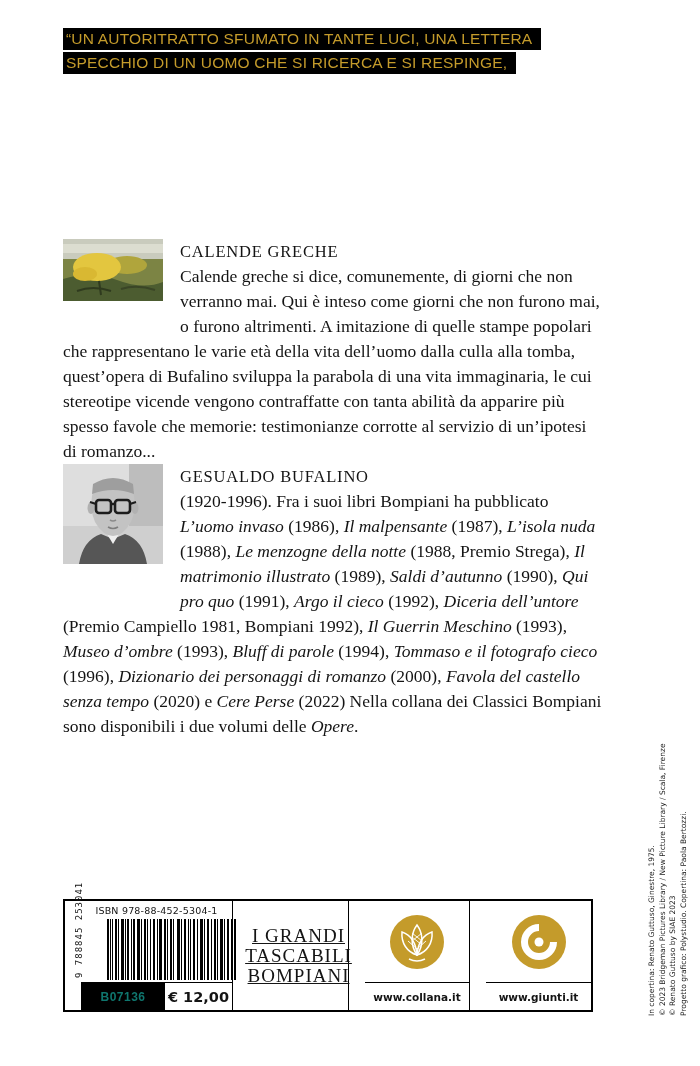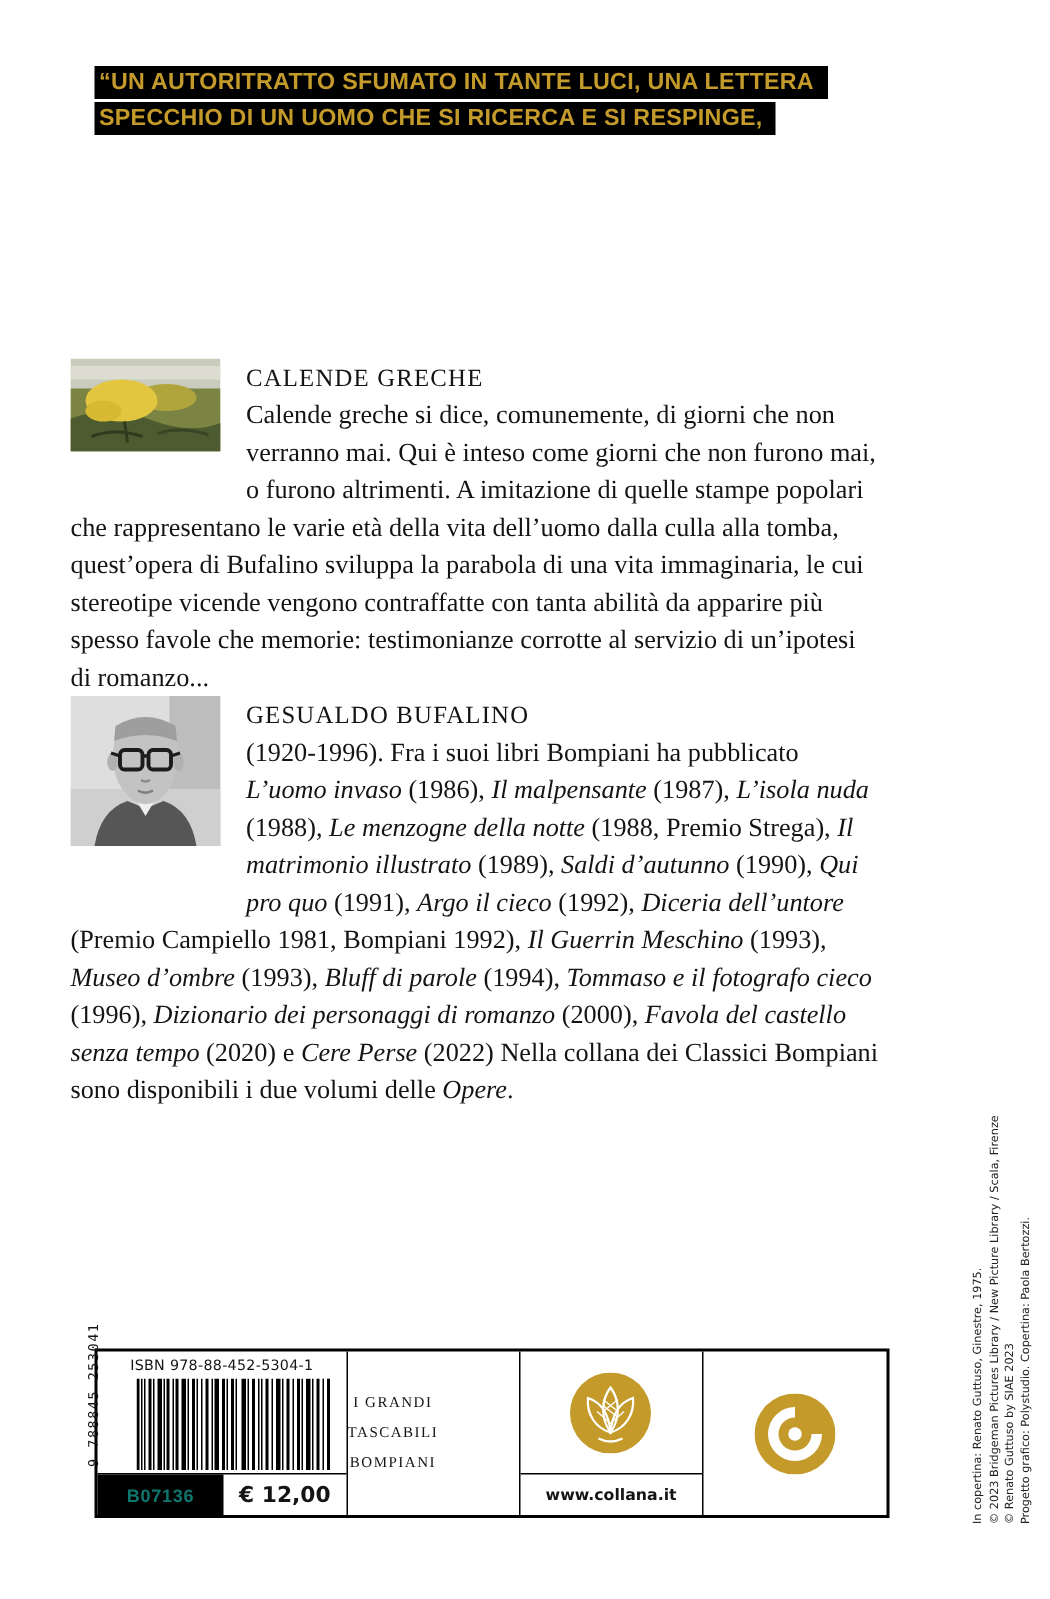--- a/index.html
+++ b/index.html
@@ -2,29 +2,29 @@
 <html style="--gold: #C49B2B; --black: #000000;"><head>
 <meta charset="utf-8">
 <style>
   html,body{margin:0;padding:0;background:#888;}
   .page{
     position:relative;width:700px;height:1066px;background:#ffffff;
     font-family:"Liberation Serif", serif;color:#141414;overflow:hidden;margin:0 auto;
   }
 
   
-  .quote{position:absolute;left:63px;top:44px;font-family:"Liberation Sans",sans-serif;font-weight:bold;}
+  .quote{position:absolute;left:63px;top:28px;font-family:"Liberation Sans",sans-serif;font-weight:normal;}
   .quote .qline{
     display:table;background:#000;color:var(--gold,#C49B2B);
     font-size:15.5px;line-height:17px;letter-spacing:.2px;
     padding:2px 9px 3px 3px;margin-bottom:2px;white-space:nowrap;
   }
 
   
-  .sections{position:absolute;left:47px;top:239px;width:540px;}
+  .sections{position:absolute;left:63px;top:239px;width:540px;}
   .section{font-size:17.5px;line-height:25px;}
   .sec1{min-height:222px;}
   .sec-heading{font-size:16.5px;letter-spacing:.8px;line-height:25px;font-weight:normal;}
   .section p{margin:0;}
   .thumb{float:left;margin-right:17px;display:block;}
   .thumb.painting{width:100px;height:62px;margin-bottom:38px;}
   .thumb.photo{width:100px;height:100px;margin-bottom:48px;}
   .italic{font-style:italic;}
 
   
@@ -34,36 +34,36 @@
     font-family:"DejaVu Sans",sans-serif;font-size:7.5px;line-height:10.5px;color:#222;
   }
   .credits div{white-space:nowrap;}
 
   
   .footer{
     position:absolute;left:63px;top:899px;width:530px;height:113px;
     border:2px solid #000;box-sizing:border-box;display:flex;
     font-family:"Liberation Sans",sans-serif;background:#fff;
   }
-  .fcol{box-sizing:border-box;height:100%;}
+  .fcol{box-sizing:border-box;height:100%;padding-left:16px;}
   .col-barcode{width:168px;border-right:1.5px solid #000;display:flex;flex-direction:column;}
   .isbn{font-family:"DejaVu Sans",sans-serif;font-size:9.5px;text-align:center;padding-top:4px;letter-spacing:.2px;}
   .barcode-wrap{flex:1;position:relative;padding:3px 8px 2px 26px;}
   .barcode-wrap svg{display:block;width:130px;height:100%;}
   .ean{
     position:absolute;left:3px;bottom:4px;transform:rotate(-90deg);transform-origin:0 100%;
     font-family:"DejaVu Sans Mono",monospace;font-size:9px;letter-spacing:1px;white-space:nowrap;
   }
   .code-row{height:27px;border-top:1.5px solid #000;display:flex;flex:none;}
   .code-black{background:#000;color:#0f766e;width:84px;display:flex;align-items:center;justify-content:center;
     font-size:12px;font-weight:bold;letter-spacing:.5px;}
   .price{flex:1;display:flex;align-items:center;justify-content:center;font-weight:bold;font-size:14.5px;
     font-family:"DejaVu Sans",sans-serif;}
-  .col-series{width:116px;border-right:1.5px solid #000;display:flex;align-items:center;justify-content:flex-start;
-    text-align:center;font-family:"Liberation Serif",serif;font-size:10px;letter-spacing:1px;line-height:20px;}
+  .col-series{width:116px;border-right:1.5px solid #000;display:flex;align-items:center;justify-content:center;
+    text-align:center;font-family:"Liberation Serif",serif;font-size:19px;letter-spacing:1px;line-height:20px;text-decoration:underline;}
   .col-logo{width:123px;display:flex;flex-direction:column;}
   .col-logo.first{border-right:1.5px solid #000;}
   .logo-area{flex:1;display:flex;align-items:center;justify-content:center;}
   .url-row{height:27px;border-top:1.5px solid #000;display:flex;align-items:center;justify-content:center;
     font-family:"DejaVu Sans",sans-serif;font-size:10.5px;font-weight:bold;flex:none;}
 </style>
 </head>
 <body>
 
 <div class="page">
@@ -202,16 +202,17 @@
     </div>
 
     <div class="fcol col-logo">
       <div class="logo-area">
         <svg width="54" height="54" viewBox="0 0 54 54" aria-hidden="true">
           <circle cx="27" cy="27" r="27" fill="#C49B2B"></circle>
           <path d="M27 9 a18 18 0 1 0 18 18 l-7 0 a11 11 0 1 1 -11 -11 z" fill="#fff"></path>
           <circle cx="27" cy="27" r="4.5" fill="#fff"></circle>
         </svg>
       </div>
+      <div class="url-row">www.giunti.it</div>
     </div>
 
   </div>
 </div>
 
 </body></html>

